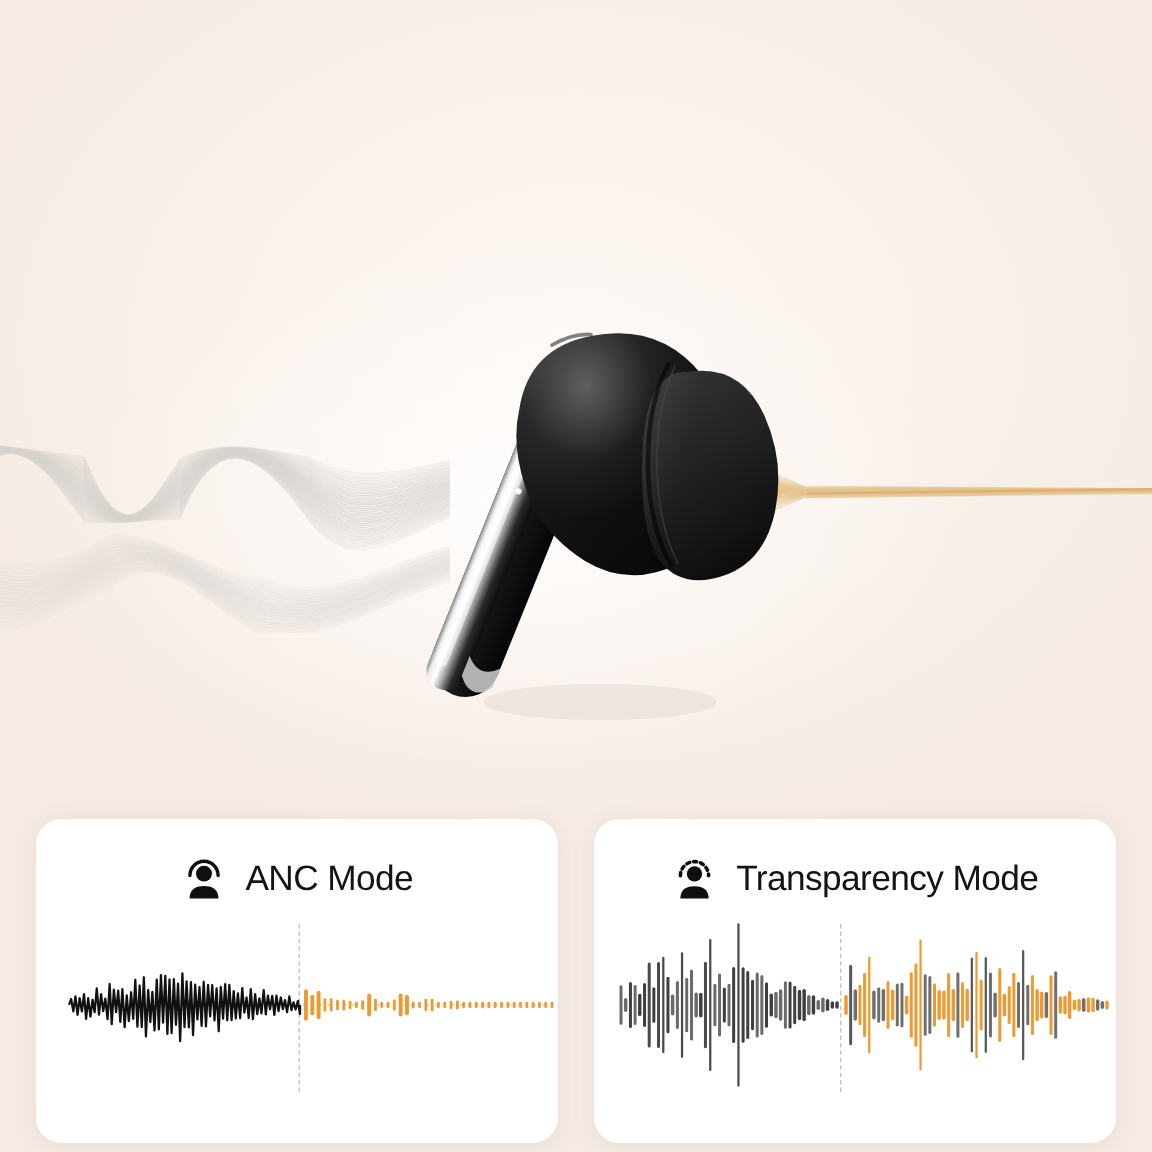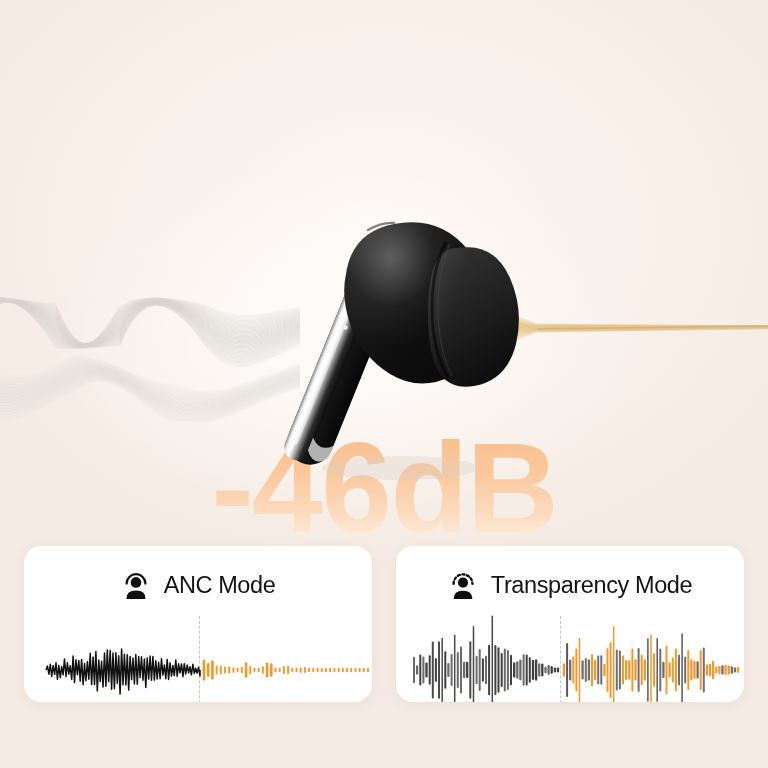--- a/index.html
+++ b/index.html
@@ -40,21 +40,21 @@
   
   .wave-left { position:absolute; left:-30px; top:222px; width:330px; height:200px; }
   .wave-right { position:absolute; left:418px; top:268px; width:352px; height:120px; }
 
   
   .earbud { position:absolute; left:250px; top:168px; width:300px; height:330px; }
 
   
   .cards { position:absolute; left:0; top:546px; width:768px; height:200px; }
   .card {
-    position:absolute; top:0; height:156px;
+    position:absolute; top:0; height:216px;
     background:#fff; border-radius:17px;
     box-shadow:0 2px 14px rgba(170,140,120,.13);
     overflow:hidden;
   }
   .card-anc { left:24px; width:348px; }
   .card-tr  { left:396px; width:348px;padding-left:33px; }
 
   .card-head {
     position:absolute; top:18px; left:0; width:100%;
     display:flex; align-items:center; justify-content:center; gap:13px;
@@ -194,21 +194,20 @@
         <path d="M-12 93.3 C 34 87.3 72 78.3 118 63.0 L 352 59.9" opacity="0.47"></path>
         <path d="M-12 96.0 C 34 89.5 72 79.8 118 63.3 L 352 60.0" opacity="0.42"></path>
         <path d="M-12 98.7 C 34 91.6 72 81.3 118 63.5 L 352 60.1" opacity="0.36"></path>
         <path d="M-12 101.3 C 34 93.8 72 82.7 118 63.8 L 352 60.1" opacity="0.31"></path>
         <path d="M-12 104.0 C 34 96.0 72 84.2 118 64.0 L 352 60.2" opacity="0.25"></path>
       </g>
     <path d="M120 61 L352 58" stroke="#d8ae6e" stroke-width="1.5" opacity=".85" fill="none"></path>
     <path d="M120 63.5 L352 61" stroke="#e6cb9b" stroke-width="1" opacity=".7" fill="none"></path>
   </svg>
 
-  <div class="bigdb">-46dB</div>
 
   <svg class="earbud" viewBox="0 0 300 330">
     <defs>
       <linearGradient id="budBody" x1="0" y1="0" x2="1" y2="1">
         <stop offset="0" stop-color="#3a3a3a"></stop>
         <stop offset="0.18" stop-color="#1e1e1e"></stop>
         <stop offset="0.55" stop-color="#101010"></stop>
         <stop offset="1" stop-color="#050505"></stop>
       </linearGradient>
       <linearGradient id="budTip" x1="0" y1="0" x2="1" y2="0.4">

